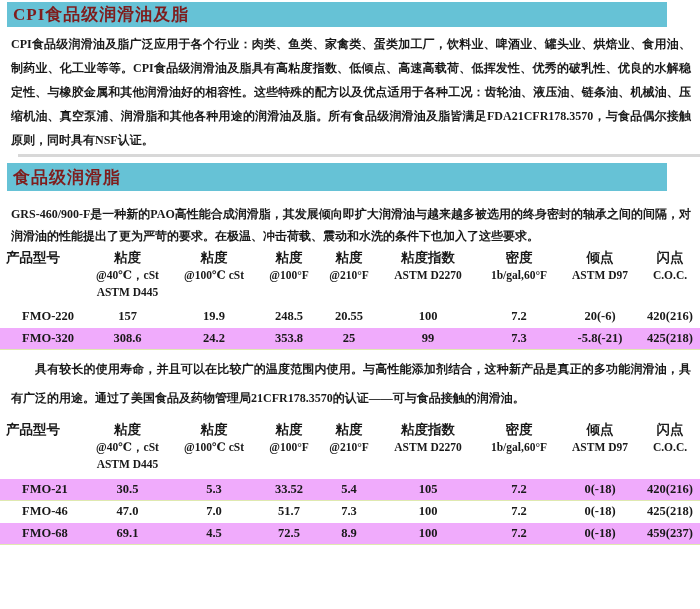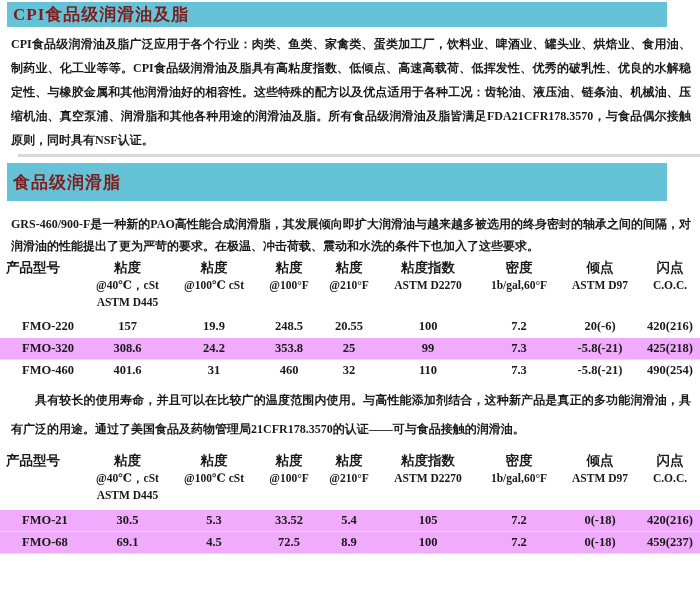--- a/index.html
+++ b/index.html
@@ -9,21 +9,21 @@
     font-weight:bold; color:#191919;
   }
   .banner {
     margin:2px 0 0 7px; width:660px; height:25px;
     background:#66c2d6; display:flex; align-items:center;
   }
   .banner .banner-title {
     font-size:17px; padding-left:6px; color:#7f1d1d; letter-spacing:1px;
     white-space:nowrap;
   }
-  .banner2 { margin-top:6px; height:38px; }
+  .banner2 { margin-top:6px; height:28px; }
   .para {
     margin:5px 9px 0 11px; font-size:12px; line-height:24px;
     text-align:justify; text-justify:inter-ideograph;
   }
   .para2 { margin-top:12px; line-height:22px; }
   .para3 { line-height:29px; text-indent:2em; }
   .divider { margin:2px 0 0 18px; width:682px; height:3px; background:#d8d8d8; }
   table.spec-table {
     width:700px; border-collapse:collapse; table-layout:fixed;
     margin-top:0;
@@ -133,31 +133,20 @@
       <td class="prod">FMO-320</td>
       <td>308.6</td>
       <td>24.2</td>
       <td>353.8</td>
       <td>25</td>
       <td>99</td>
       <td>7.3</td>
       <td>-5.8(-21)</td>
       <td>425(218)</td>
     </tr>
-    <tr>
-      <td class="prod">FMO-460</td>
-      <td>401.6</td>
-      <td>31</td>
-      <td>460</td>
-      <td>32</td>
-      <td>110</td>
-      <td>7.3</td>
-      <td>-5.8(-21)</td>
-      <td>490(254)</td>
-    </tr>
   </tbody>
 </table>
 
 <div class="para para3">具有较长的使用寿命，并且可以在比较广的温度范围内使用。与高性能添加剂结合，这种新产品是真正的多功能润滑油，具有广泛的用途。通过了美国食品及药物管理局21CFR178.3570的认证——可与食品接触的润滑油。</div>
 
 <table class="spec-table t2">
   <colgroup>
       <col class="c1">
       <col class="c2">
       <col class="c3">
@@ -213,20 +202,31 @@
       <td class="prod">FMO-21</td>
       <td>30.5</td>
       <td>5.3</td>
       <td>33.52</td>
       <td>5.4</td>
       <td>105</td>
       <td>7.2</td>
       <td>0(-18)</td>
       <td>420(216)</td>
     </tr>
+    <tr>
+      <td class="prod">FMO-46</td>
+      <td>47.0</td>
+      <td>7.0</td>
+      <td>51.7</td>
+      <td>7.3</td>
+      <td>100</td>
+      <td>7.2</td>
+      <td>0(-18)</td>
+      <td>425(218)</td>
+    </tr>
     <tr class="hl">
       <td class="prod">FMO-68</td>
       <td>69.1</td>
       <td>4.5</td>
       <td>72.5</td>
       <td>8.9</td>
       <td>100</td>
       <td>7.2</td>
       <td>0(-18)</td>
       <td>459(237)</td>

